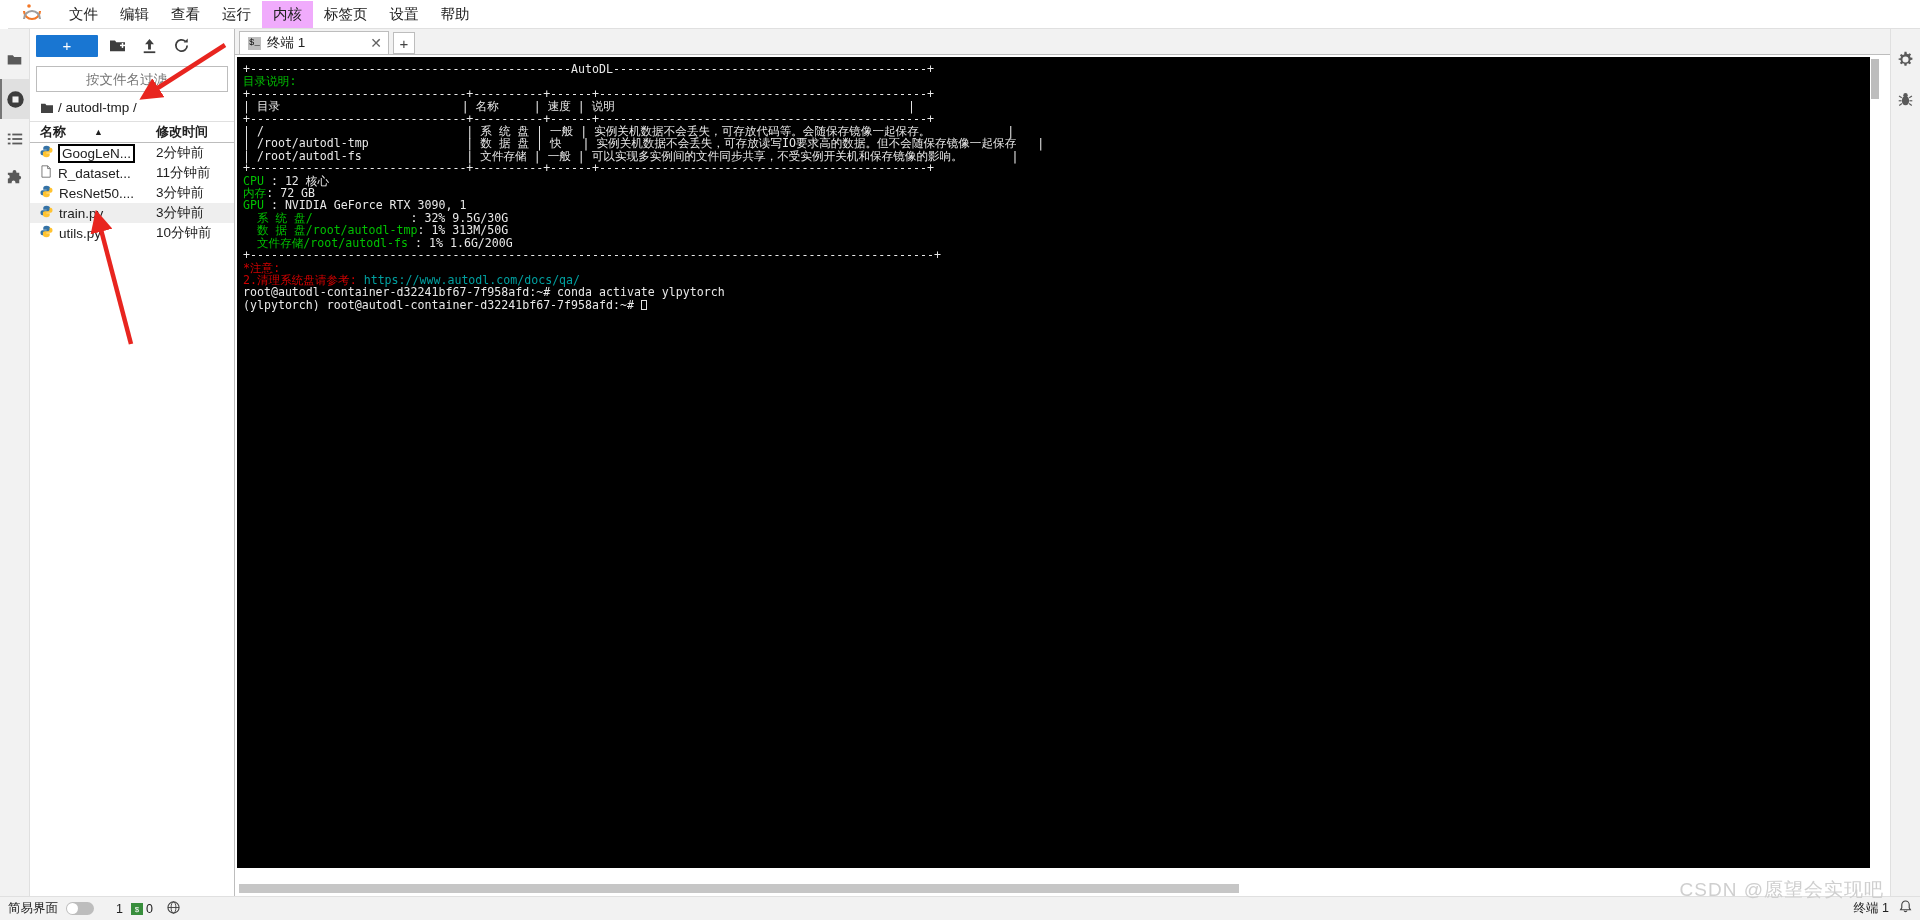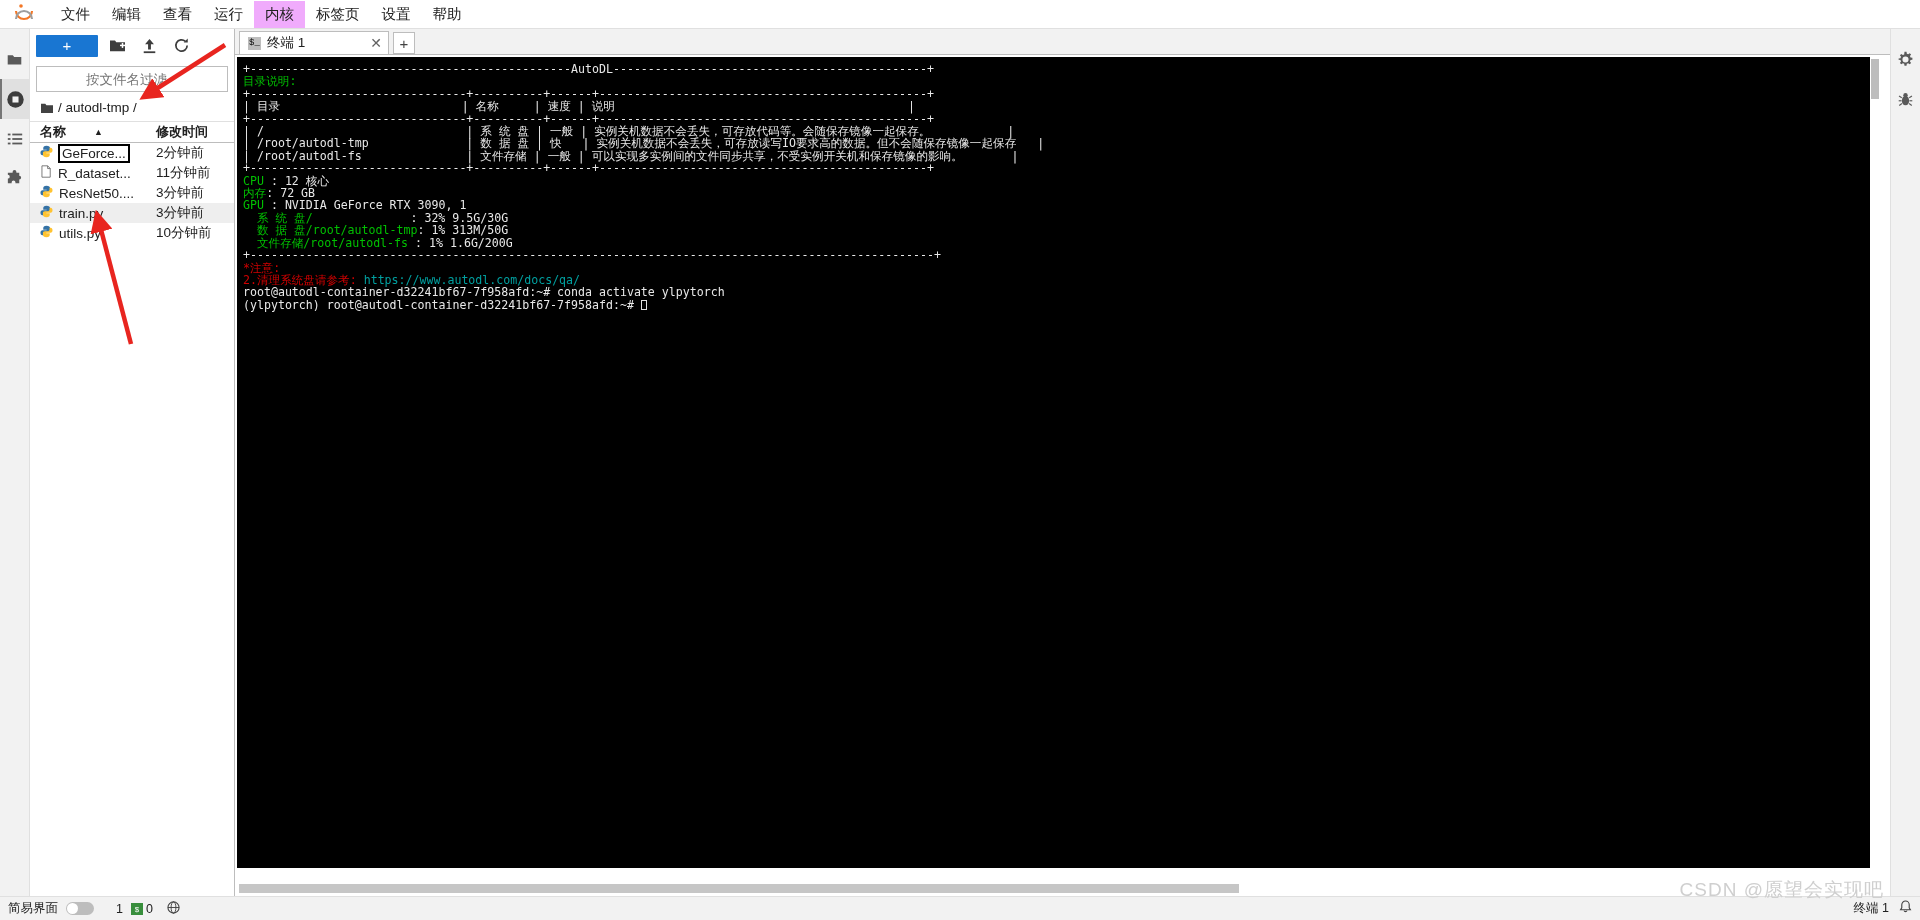--- a/index.html
+++ b/index.html
@@ -8,20 +8,21 @@
     font-family: "Liberation Sans", sans-serif;
     background: #fff; overflow: hidden;
   }
   #app { position: relative; width: 1920px; height: 920px; display: flex; flex-direction: column; }
 
   
   .menubar {
     height: 29px; min-height: 29px; background: #fff;
     display: flex; align-items: center; border-bottom: 1px solid #e0e0e0;
     padding-left: 12px;
+    margin-left: 8px;
   }
   .jp-logo { width: 30px; height: 24px; position: relative; margin-right: 8px; }
   .menu-item {
     font-size: 14.5px; color: #212121; padding: 5px 11px; line-height: 17px;
     cursor: default; white-space: nowrap;
   }
   .menu-item.active { background: #f0abfc; }
 
   
   .body-row { flex: 1; display: flex; min-height: 0; }
@@ -279,21 +280,21 @@
       <div class="fb-list">
 
         <div class="fb-row">
           <div class="fname boxed">
             <span>
               <svg width="13" height="13" viewBox="0 0 16 16">
                 <path d="M8 1 C5 1 4 2.2 4 4 v1.8 h4.2 v.7 H3 C1.4 6.5 .6 7.6 .6 9.6 c0 2 .8 3.1 2.4 3.1 h1.3 V10.9 c0-1.7 1-2.7 2.7-2.7 h3.2 c1.3 0 2.2-.9 2.2-2.2 V4 C12.4 2.2 11 1 8 1 Z" fill="#3572A5"></path>
                 <path d="M8 15 c3 0 4-1.2 4-3 v-1.8 H7.8 v-.7 H13 c1.6 0 2.4-1.1 2.4-3.1 0-2-.8-3.1-2.4-3.1 h-1.3 V5.1 c0 1.7-1 2.7-2.7 2.7 H5.8 c-1.3 0-2.2.9-2.2 2.2 V12 C3.6 13.8 5 15 8 15 Z" fill="#FFC331"></path>
               </svg>
             </span>
-            <span class="txt">GeForce...</span>
+            <span class="txt">GoogLeN...</span>
           </div>
           <div class="mtime">2分钟前</div>
         </div>
 
         <div class="fb-row">
           <div class="fname">
             <span>
               <svg width="12" height="13" viewBox="0 0 14 16">
                 <path d="M2 1 h7 l3.2 3.2 V15 H2 Z" fill="#fff" stroke="#616161" stroke-width="1"></path>
                 <path d="M9 1 v3.4 h3.2" fill="none" stroke="#616161" stroke-width="1"></path>

